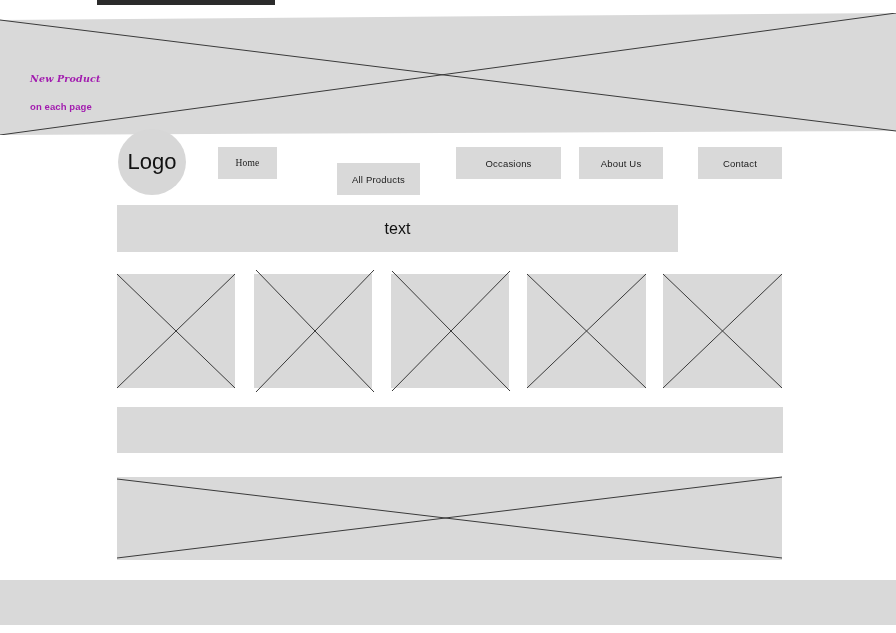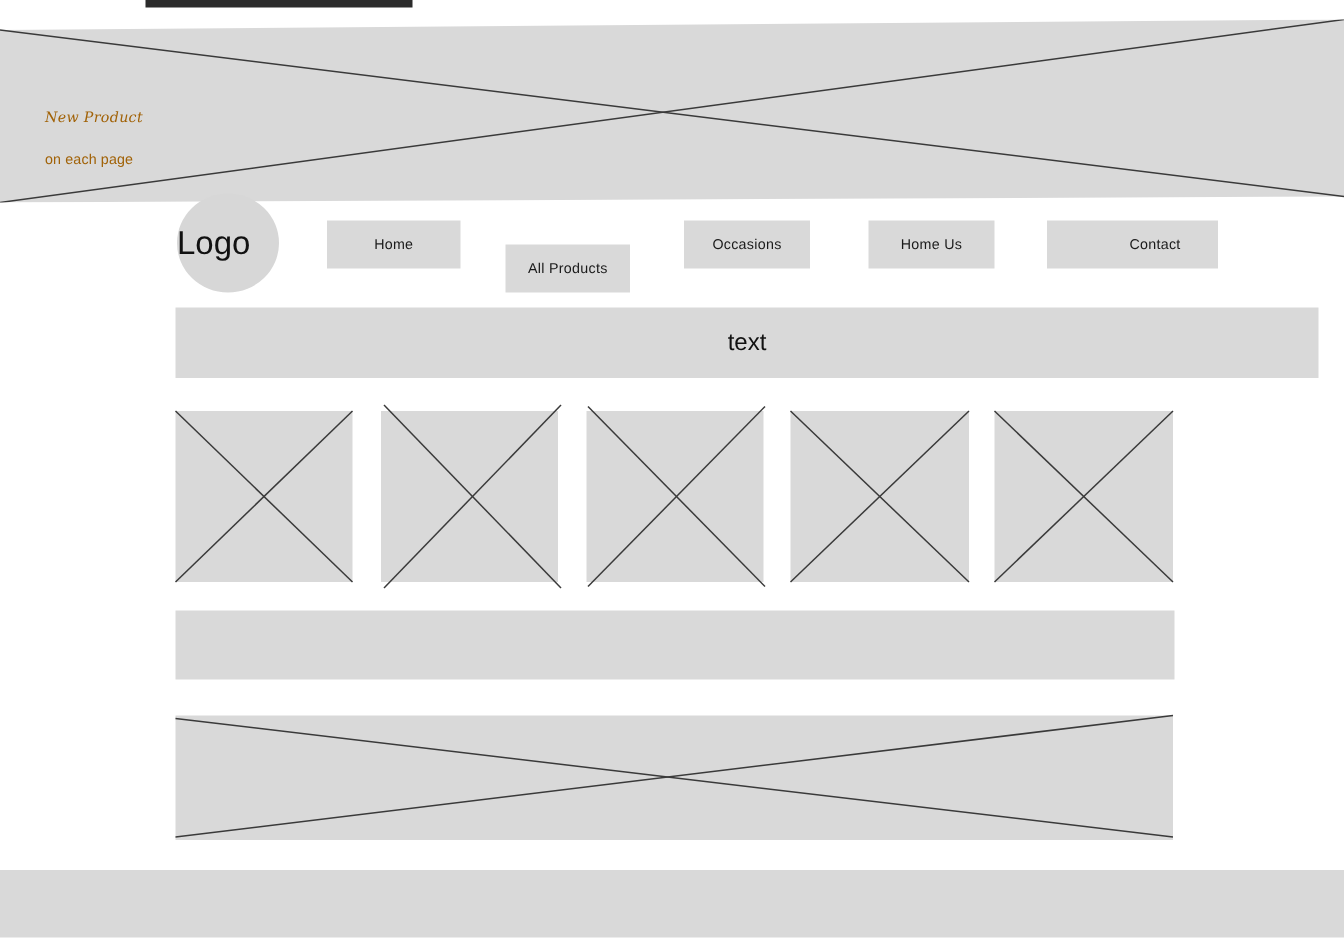--- a/index.html
+++ b/index.html
@@ -42,22 +42,23 @@
     height: 122px;
   }
   .hero svg { display: block; width: 896px; height: 122px; }
 
   .hero-caption {
     position: absolute;
     left: 30px;
     top: 60px;
     width: 200px;
     line-height: 1.18;
-    color: #a16207;
+    color: #a21caf;
     pointer-events: none;
+    font-weight: bold;
   }
   .hero-caption .line1 {
     display: block;
     font-family: "DejaVu Serif", serif;
     font-style: italic;
     font-size: 9.5px;
     letter-spacing: 0.2px;
   }
   .hero-caption .line2 {
     display: block;
@@ -71,21 +72,21 @@
   .logo-circle {
     position: absolute;
     left: 118px;
     top: 129px;
     width: 68px;
     height: 66px;
     border-radius: 50%;
     background: #d7d7d7;
     display: flex;
     align-items: center;
-    justify-content: flex-start;
+    justify-content: center;
     font-size: 22px;
     color: #111111;
     font-family: "Liberation Sans", sans-serif;
   }
 
   
   .nav-btn {
     position: absolute;
     top: 147px;
     height: 32px;
@@ -101,21 +102,21 @@
 
   
   .block {
     position: absolute;
     background: #d9d9d9;
   }
 
   .text-banner {
     left: 117px;
     top: 205px;
-    width: 762px;
+    width: 561px;
     height: 47px;
     display: flex;
     align-items: center;
     justify-content: center;
     font-size: 16px;
     color: #111111;
   }
 
   .empty-band {
     left: 117px;
@@ -174,33 +175,33 @@
     <div class="hero-caption">
       <span class="line1">New Product</span>
       <span class="line2">on each page</span>
     </div>
   </div>
 
   <div class="logo-circle">
     <span>Logo</span>
   </div>
 
-  <div class="nav-btn" style="left:218px;width:89px;">
+  <div class="nav-btn" style="left:218px;width:59px;font-family:Liberation Serif, serif;">
     <span>Home</span>
   </div>
   <div class="nav-btn" style="left:337px;width:83px;margin-top:16px;">
     <span>All Products</span>
   </div>
-  <div class="nav-btn" style="left:456px;width:84px;">
+  <div class="nav-btn" style="left:456px;width:105px;">
     <span>Occasions</span>
   </div>
   <div class="nav-btn" style="left:579px;width:84px;">
-    <span>Home Us</span>
-  </div>
-  <div class="nav-btn" style="left:698px;width:84px;padding-left:30px;">
+    <span>About Us</span>
+  </div>
+  <div class="nav-btn" style="left:698px;width:84px;">
     <span>Contact</span>
   </div>
 
   <div class="block text-banner">
     <span>text</span>
   </div>
 
   <div class="tiles">
     <div class="tile" style="left:117px;width:118px;">
       <svg viewBox="0 0 118 114" preserveAspectRatio="none" aria-hidden="true">

